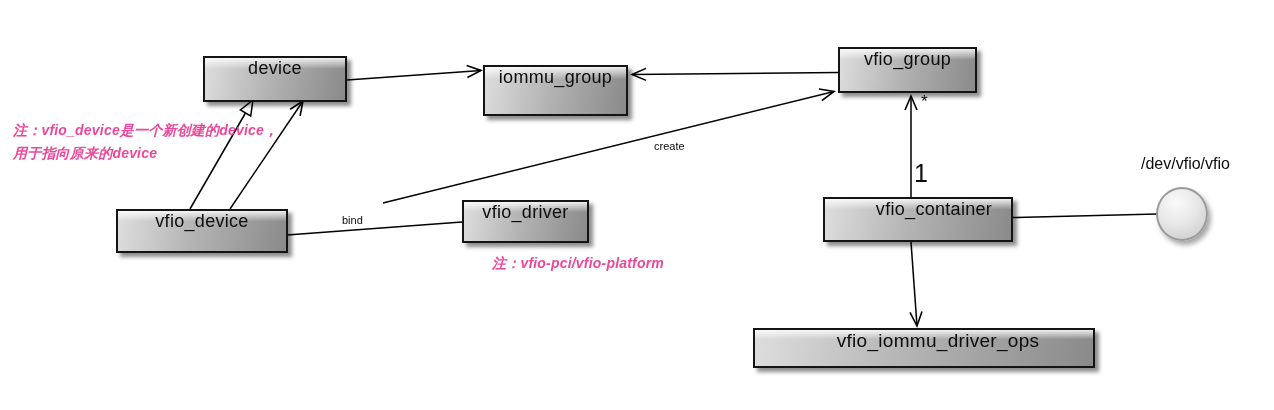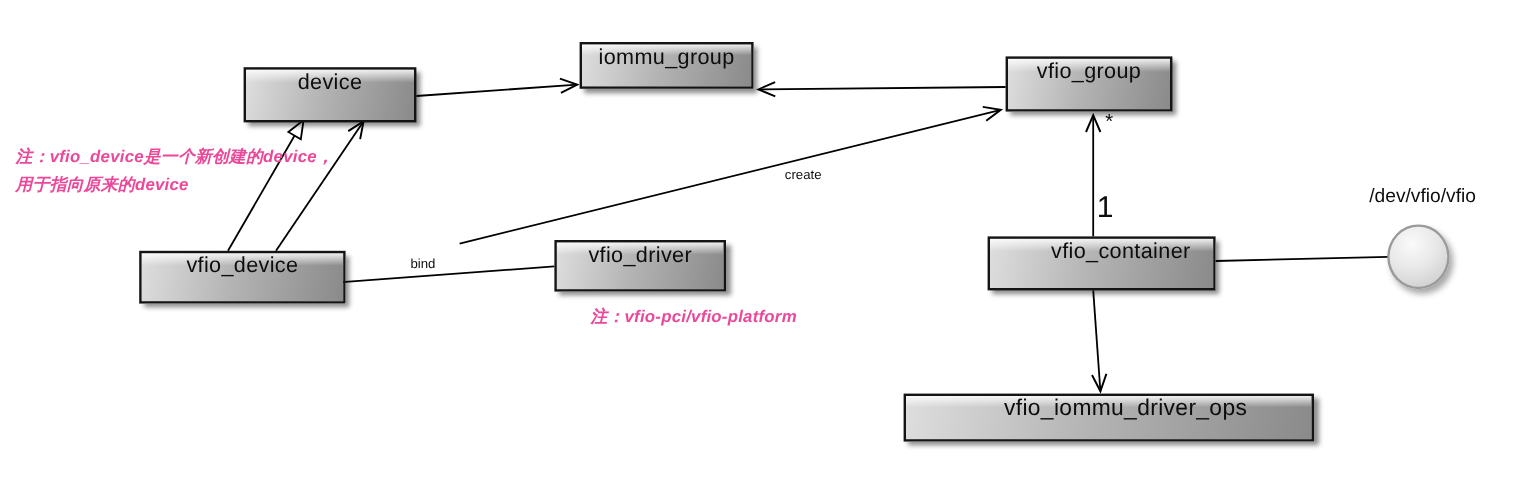--- a/index.html
+++ b/index.html
@@ -30,24 +30,24 @@
       linear-gradient(100deg, #dedede 0%, #b4b4b4 45%, #8a8a8a 100%);
     box-shadow: 4px 4px 4px rgba(0,0,0,0.45);
     display: flex;
     align-items: flex-start;
     justify-content: center;
     color: #0d0d0d;
     font-size: 18px;
     letter-spacing: 0.3px;
   }
   .node-device        { left: 203px; top:  56px; width: 144px; height: 46px; }
-  .node-iommu-group   { left: 483px; top:  35px; width: 145px; height: 39px; }
+  .node-iommu-group   { left: 483px; top:  65px; width: 145px; height: 51px; }
   .node-vfio-group    { left: 838px; top:  47px; width: 139px; height: 46px; }
   .node-vfio-device   { left: 116px; top: 209px; width: 172px; height: 44px; }
-  .node-vfio-driver   { left: 462px; top: 200px; width: 143px; height: 43px; }
+  .node-vfio-driver   { left: 462px; top: 200px; width: 127px; height: 43px; }
   .node-vfio-container{ left: 823px; top: 197px; width: 190px; height: 45px; padding-left: 32px; }
   .node-vfio-iommu-driver-ops { left: 753px; top: 328px; width: 342px; height: 40px; font-size: 19px; padding-left: 28px; }
 
   .iface-circle {
     position: absolute;
     left: 1156px; top: 187px;
     width: 52px; height: 54px;
     border-radius: 50%;
     border: 2px solid #9a9a9a;
     box-sizing: border-box;

